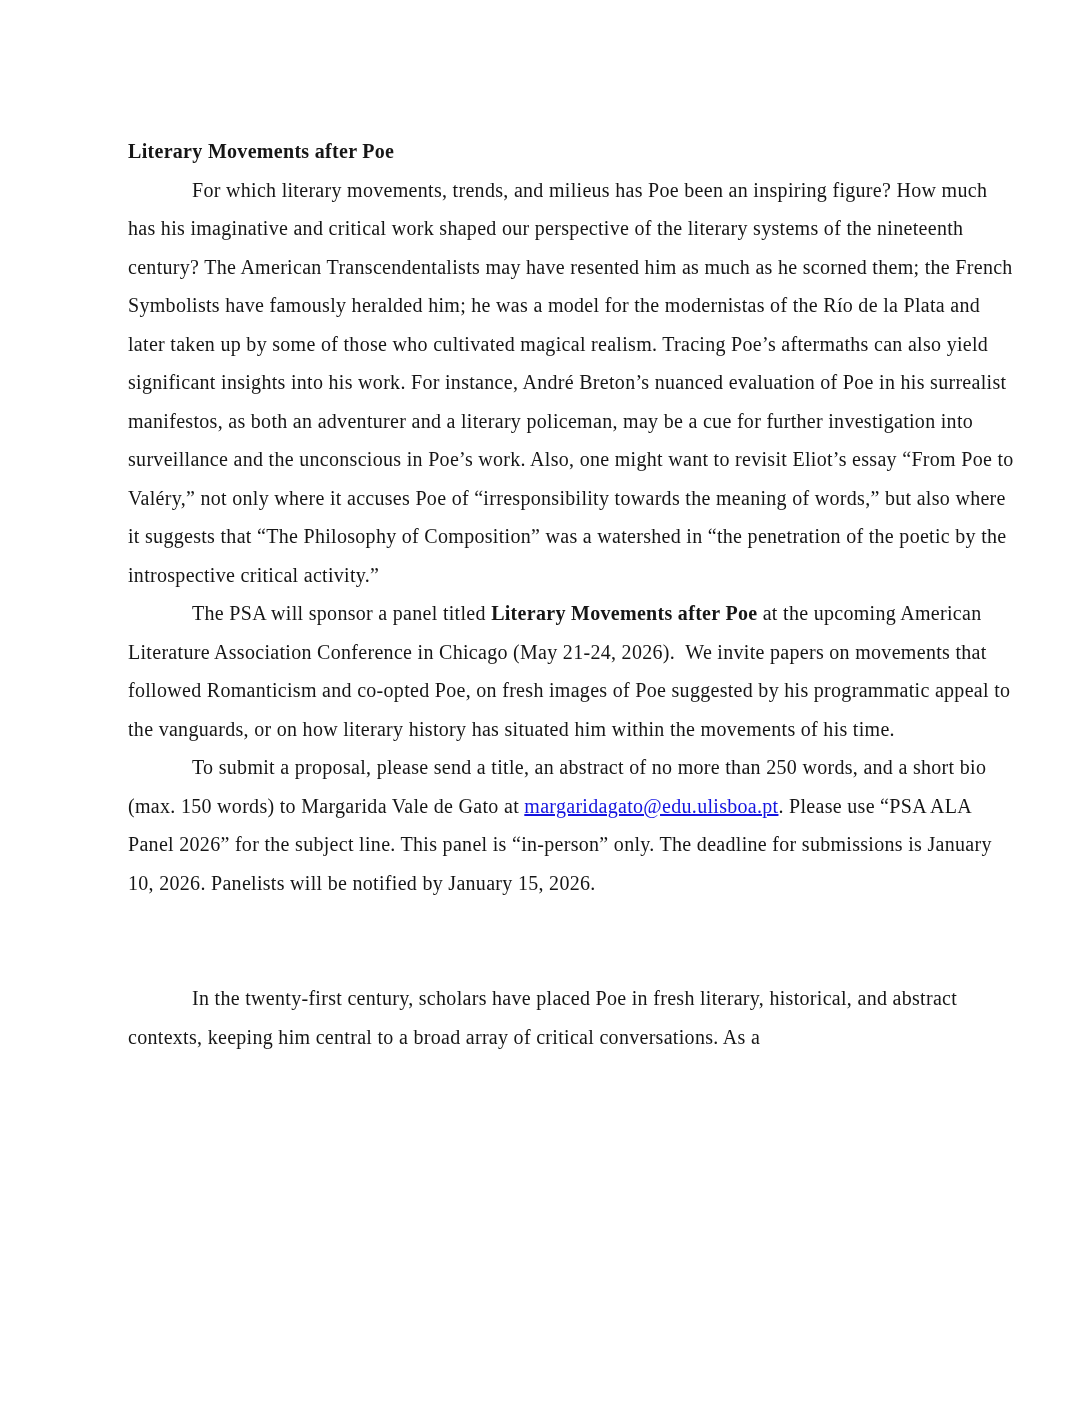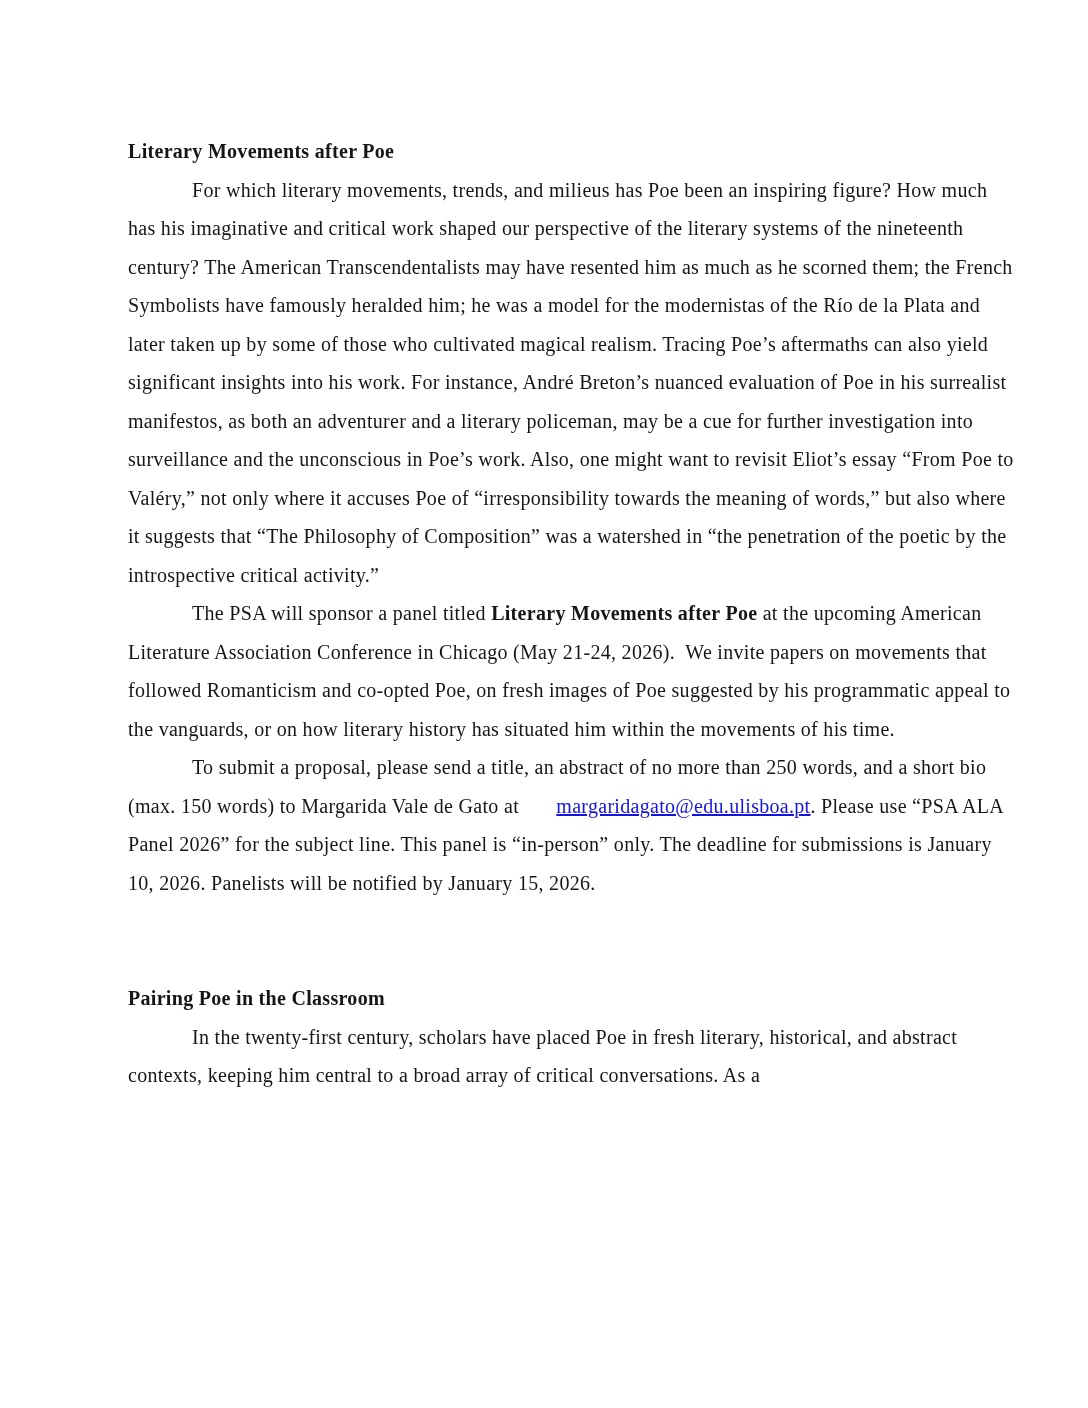--- a/index.html
+++ b/index.html
@@ -35,31 +35,29 @@
   }
   .para.indent {
     text-indent: 64px;
   }
   .spacer {
     width: 100%;
   }
   a.email {
     color: var(--link-color, #1414e0);
     cursor: pointer;
-    margin-left: 32px;
   }
   b, .bold { font-weight: bold; }
   i, .italic { }
 </style>
 </head>
 <body>
 
 <div class="page">
   <div class="doc" id="doc-content">
       <div class="block heading"><span class="bold">Literary Movements after Poe</span></div>
       <div class="block para indent"><span>For which literary movements, trends, and milieus has Poe been an inspiring figure? How much has his imaginative and critical work shaped our perspective of the literary systems of the nineteenth century? The American Transcendentalists may have resented him as much as he scorned them; the French Symbolists have famously heralded him; he was a model for the </span><span class="italic">modernistas</span><span> of the Río de la Plata and later taken up by some of those who cultivated magical realism. Tracing Poe’s aftermaths can also yield significant insights into his work. For instance, André Breton’s nuanced evaluation of Poe in his surrealist manifestos, as both an adventurer and a literary policeman, may be a cue for further investigation into surveillance and the unconscious in Poe’s work. Also, one might want to revisit Eliot’s essay “From Poe to Valéry,” not only where it accuses Poe of “irresponsibility towards the meaning of words,” but also where it suggests that “The Philosophy of Composition” was a watershed in “the penetration of the poetic by the introspective critical activity.”</span></div>
       <div class="block para indent"><span>The PSA will sponsor a panel titled </span><span class="bold">Literary Movements after Poe</span><span> at the upcoming American Literature Association Conference in Chicago (May 21-24, 2026).  We invite papers on movements that followed Romanticism and co-opted Poe, on fresh images of Poe suggested by his programmatic appeal to the vanguards, or on how literary history has situated him within the movements of his time.</span></div>
       <div class="block para indent"><span>To submit a proposal, please send a title, an abstract of no more than 250 words, and a short bio (max. 150 words) to Margarida Vale de Gato at </span><a class="email" href="#">margaridagato@edu.ulisboa.pt</a><span>. Please use “PSA ALA Panel 2026” for the subject line. This panel is “in-person” only. The deadline for submissions is January 10, 2026. Panelists will be notified by January 15, 2026.</span></div>
       <div class="spacer" style="height: 77px;"></div>
-      <div class="block heading"><span class="bold">Pairing Poe in the Classroom</span></div>
       <div class="block para indent"><span>In the twenty-first century, scholars have placed Poe in fresh literary, historical, and abstract contexts, keeping him central to a broad array of critical conversations. As a</span></div>
     </div>
 </div>
 
 </body></html>

